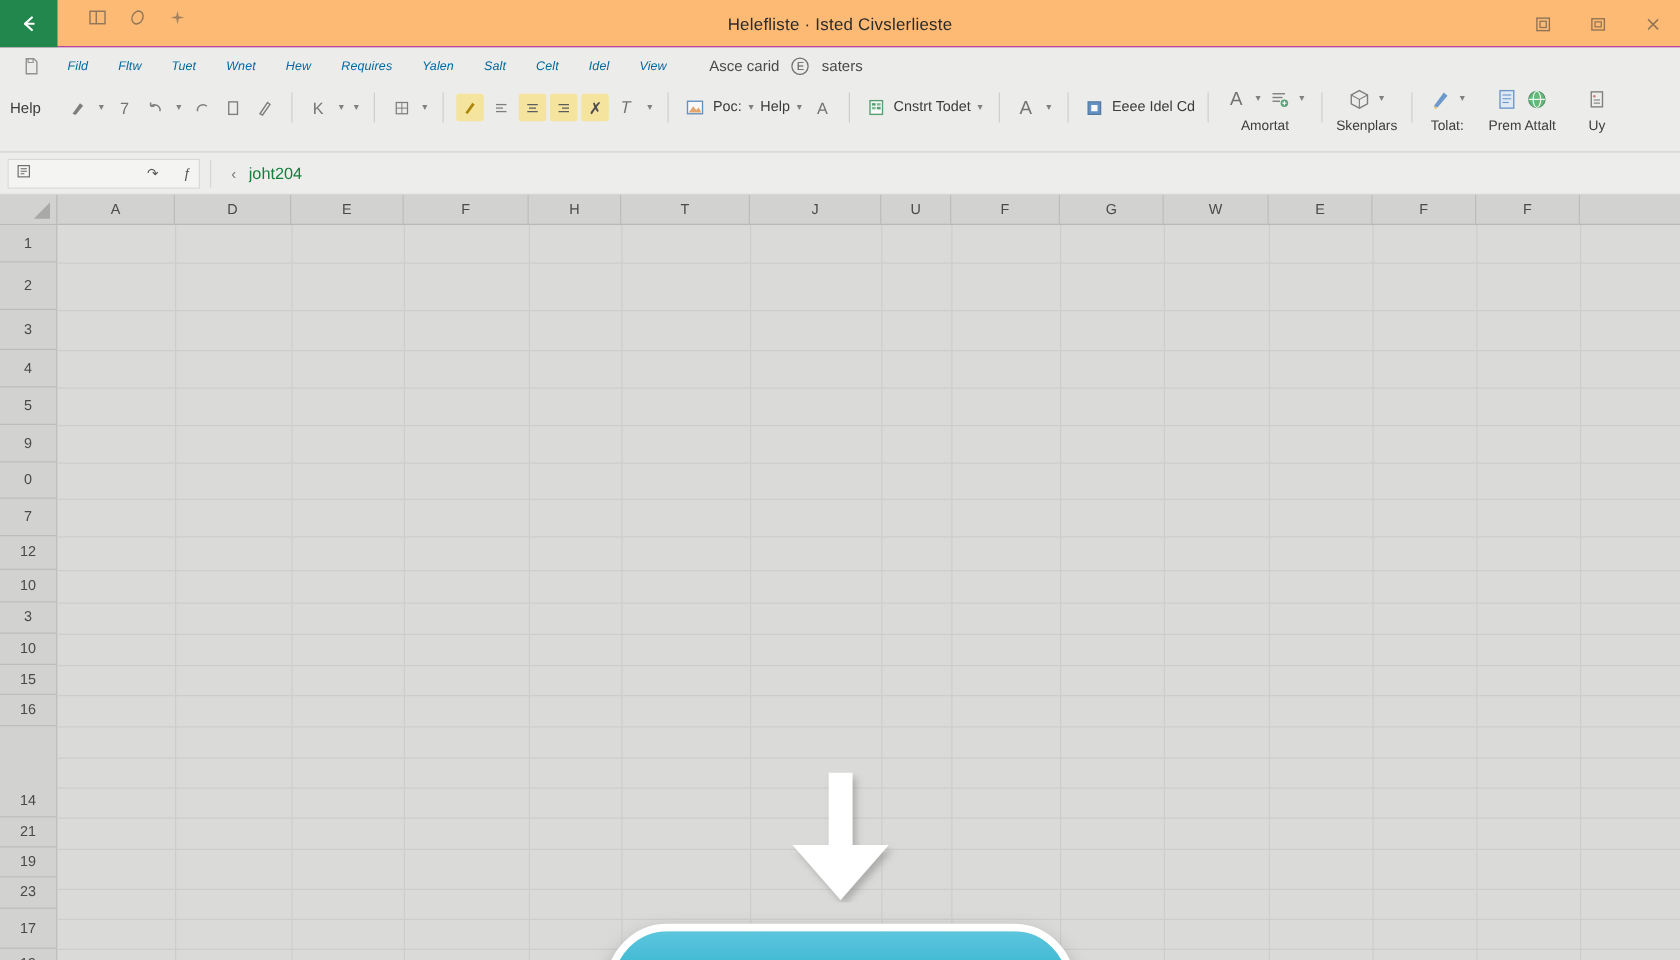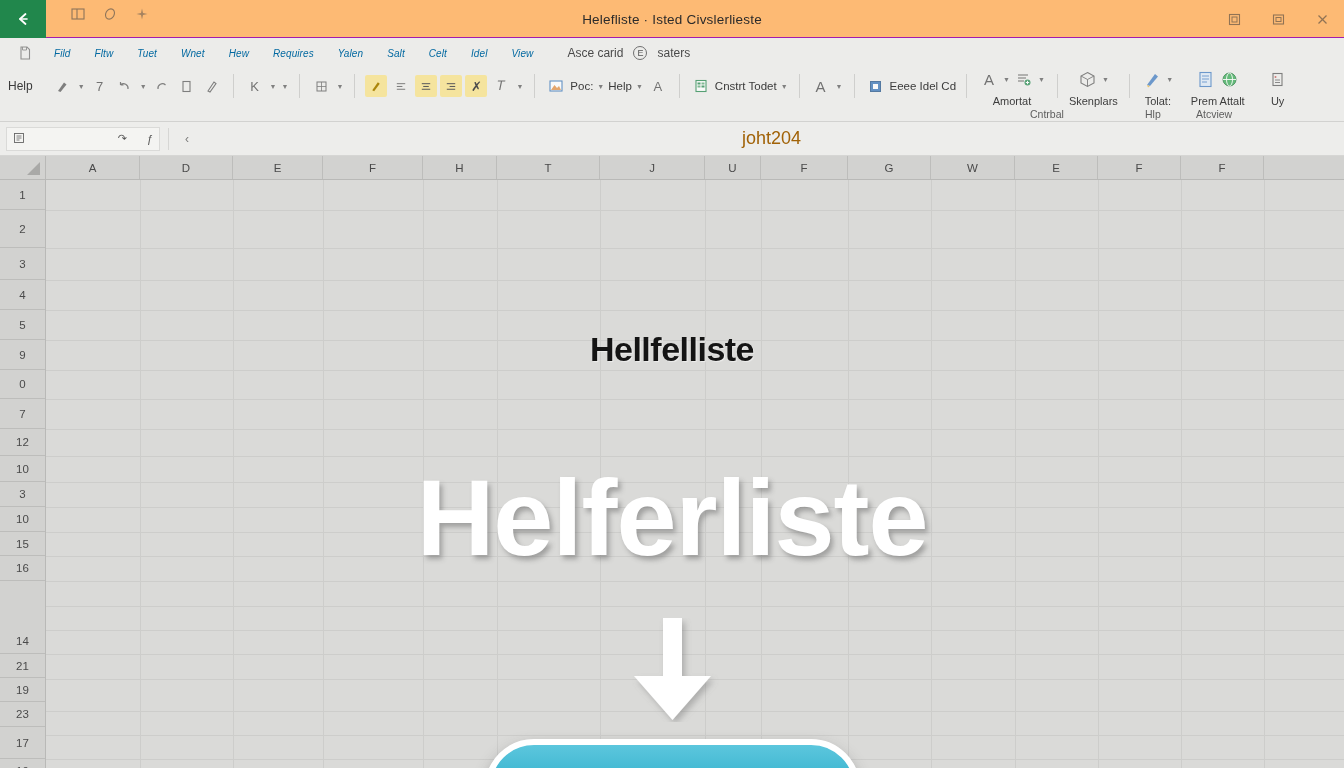--- a/index.html
+++ b/index.html
@@ -121,23 +121,23 @@
   .namebox {
     width: 154px; height: 24px; margin-left: 6px;
     background: #f4f4f2; border: 1px solid #dadad8;
     display: flex; align-items: center; padding: 0 6px;
     gap: 4px; font-size: 11px; color: #555;
   }
   .nb-sp { flex: 1; }
   .fx-sep { width: 1px; height: 22px; background: #d6d6d4; margin: 0 8px; }
   .fbar-arrow { font-size: 12px; color: #555; opacity: .75; padding: 0 8px; }
   .fbar-input {
-    flex: 1; font-size: 18px; color: #a16207;
+    flex: 1; font-size: 13px; color: #15803d;
     background: transparent; border: none; outline: none;
-    height: 24px; padding-left: 2px; text-align: center;
+    height: 24px; padding-left: 2px;
   }
 
   
   .gridwrap {
     position: relative; width: 100%;
     height: calc(768px - 38px - 84px - 34px);
     background: #d9d9d7; overflow: hidden;
   }
   .colhead {
     display: flex; height: 24px; width: 100%;
@@ -518,25 +518,20 @@
               <circle cx="7.5" cy="7" r="1" fill="#c0504d"></circle>
               <line x1="7" y1="10" x2="12" y2="10" stroke="#555" stroke-width=".9"></line>
               <line x1="7" y1="12.5" x2="12" y2="12.5" stroke="#555" stroke-width=".9"></line>
             </svg>
           </span>
         </div>
         <div class="blab">Uy</div>
       </div>
     </div>
 
-    <div class="grouplabels">
-      <span class="glab" style="left:1030px">Cntrbal</span>
-      <span class="glab" style="left:1145px">Hlp</span>
-      <span class="glab" style="left:1196px">Atcview</span>
-    </div>
   </div>
 
   <div class="formulabar">
     <div class="namebox">
       <span>
         <svg width="12" height="12" viewBox="0 0 12 12">
           <rect x="1.5" y="1.5" width="9" height="9" fill="none" stroke="#666" stroke-width=".9"></rect>
           <line x1="3.5" y1="4" x2="8.5" y2="4" stroke="#666" stroke-width=".8"></line>
           <line x1="3.5" y1="6" x2="8.5" y2="6" stroke="#666" stroke-width=".8"></line>
           <line x1="3.5" y1="8" x2="6.5" y2="8" stroke="#666" stroke-width=".8"></line>
@@ -628,22 +623,20 @@
           <div class="hline" style="top: 450px;"></div>
           <div class="hline" style="top: 474px;"></div>
           <div class="hline" style="top: 499px;"></div>
           <div class="hline" style="top: 531px;"></div>
           <div class="hline" style="top: 555px;"></div>
           <div class="hline" style="top: 579px;"></div>
         </div>
     </div>
 
     <div class="overlay">
-      <div class="small-title">Hellfelliste</div>
-      <div class="big-title">Helferliste</div>
 
       <div class="arrow-wrap">
         <svg width="95" height="104" viewBox="0 0 95 104">
           <defs>
             <filter id="ashadow" x="-30%" y="-30%" width="170%" height="170%">
               <feDropShadow dx="3" dy="4" stdDeviation="3" flood-color="#777" flood-opacity="0.45"></feDropShadow>
             </filter>
           </defs>
           <path d="M38 0 H57 V58 H86 L47.5 102 L9 58 H38 Z" fill="#ffffff" filter="url(#ashadow)"></path>
         </svg>

